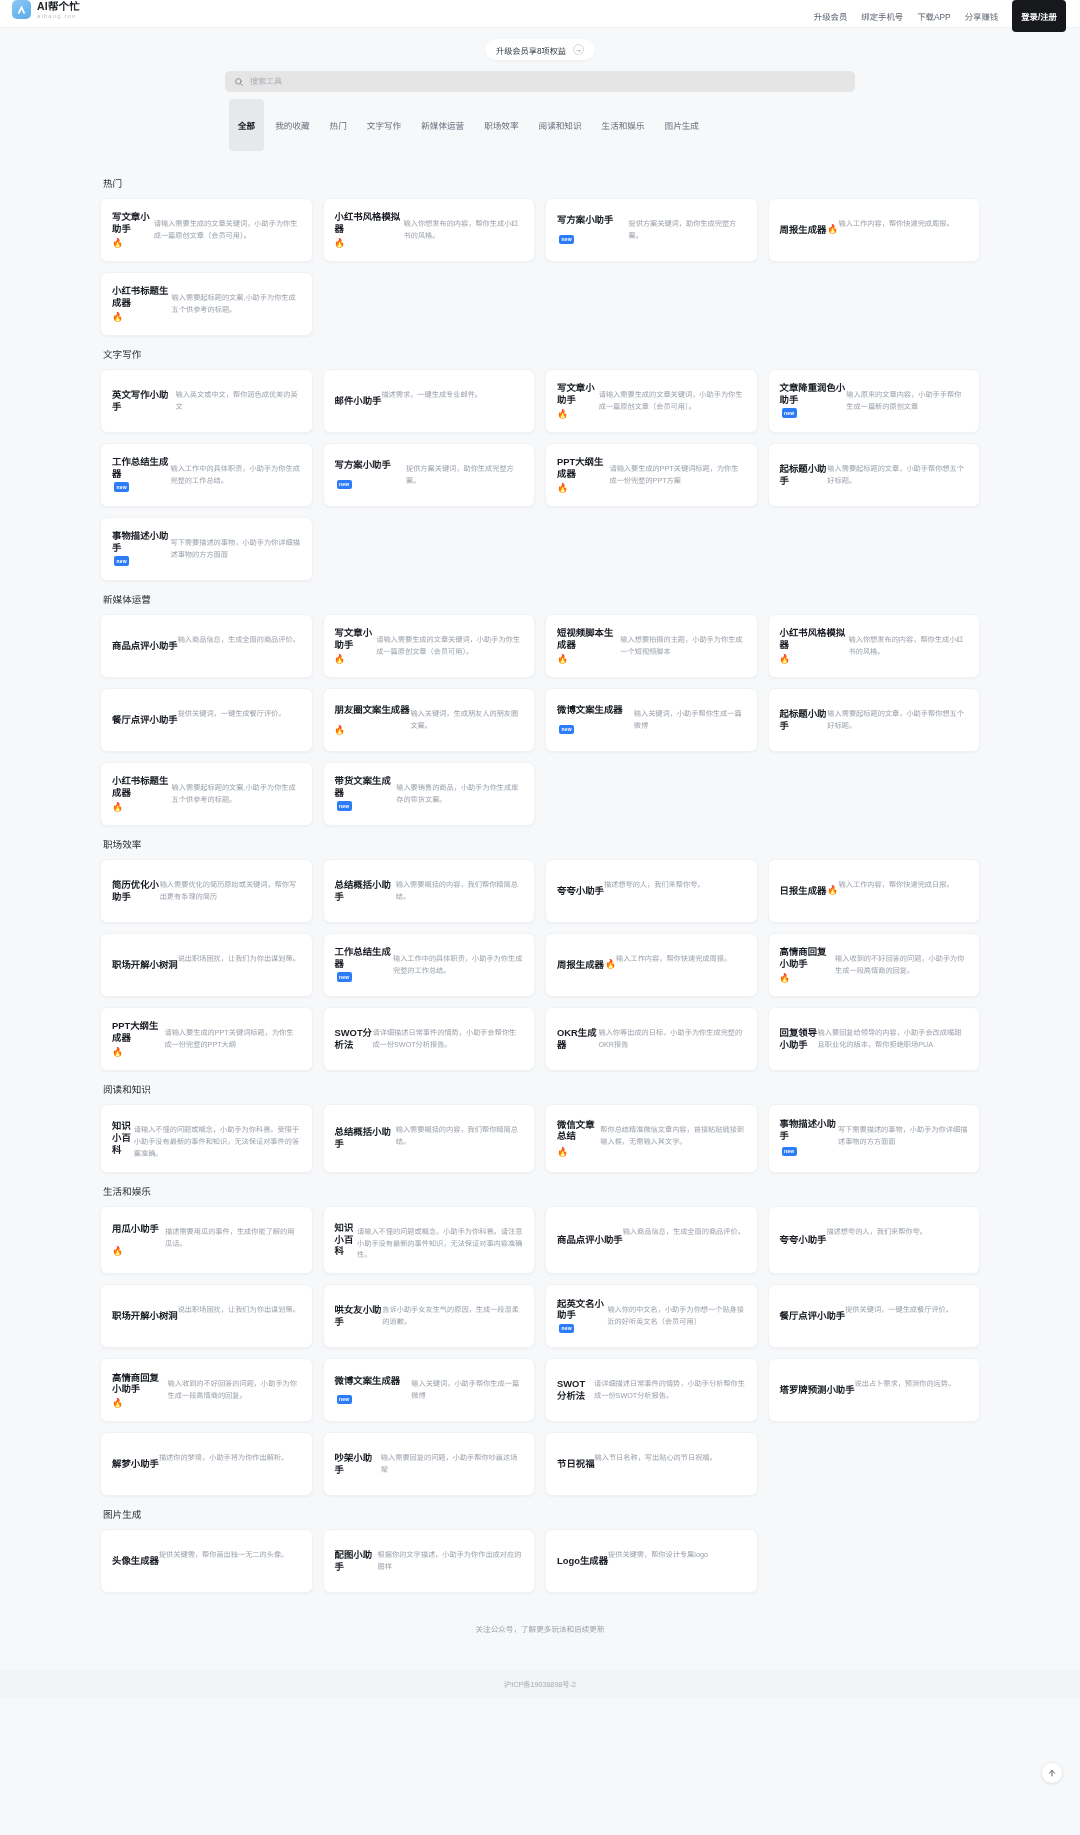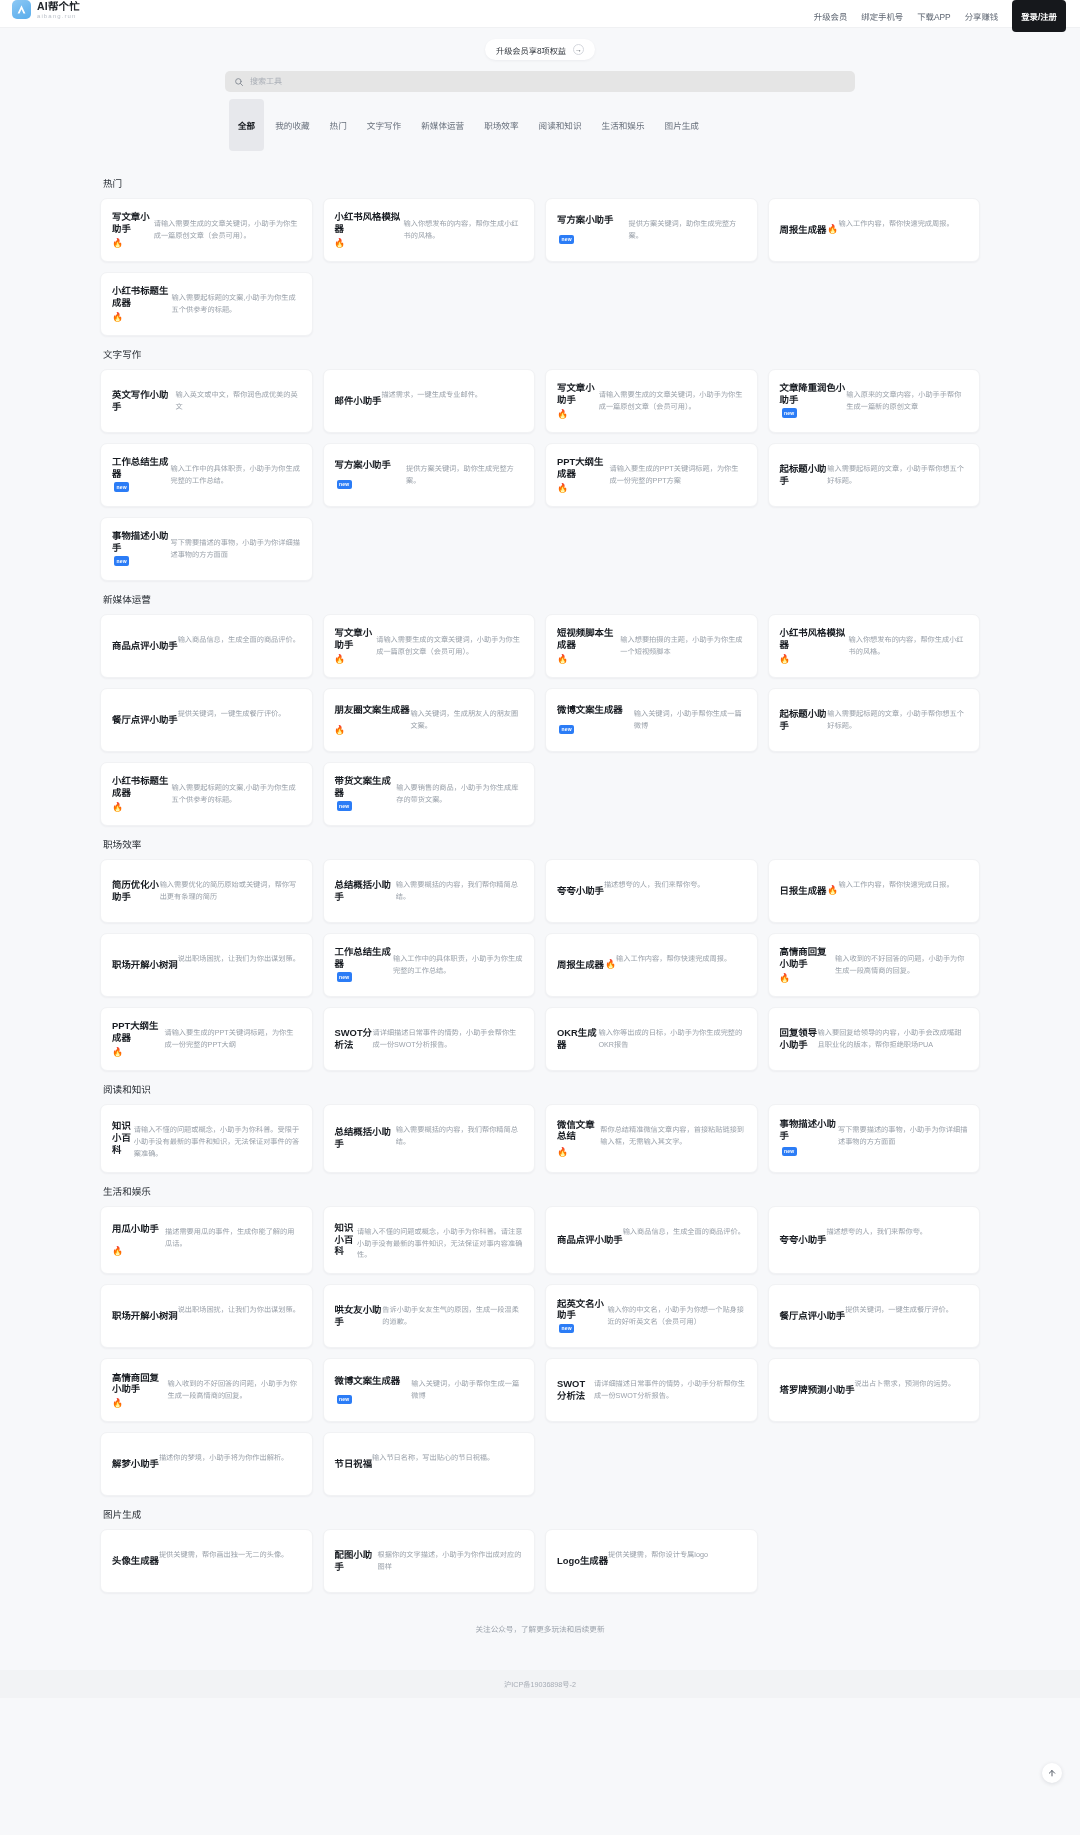--- a/index.html
+++ b/index.html
@@ -536,20 +536,26 @@
             <div class="card-desc">说出占卜需求，预测你的运势。</div>
           </div>
           <div class="card">
             <div class="card-title">
               <span>解梦小助手</span>
             </div>
             <div class="card-desc">描述你的梦境，小助手将为你作出解析。</div>
           </div>
           <div class="card">
             <div class="card-title">
+              <span>吵架小助手</span>
+            </div>
+            <div class="card-desc">输入需要回复的问题，小助手帮你吵赢这场架</div>
+          </div>
+          <div class="card">
+            <div class="card-title">
               <span>节日祝福</span>
             </div>
             <div class="card-desc">输入节日名称，写出贴心的节日祝福。</div>
           </div>
         </div>
       </div>
       <div class="section">
         <div class="section-title">图片生成</div>
         <div class="grid">
           <div class="card">

